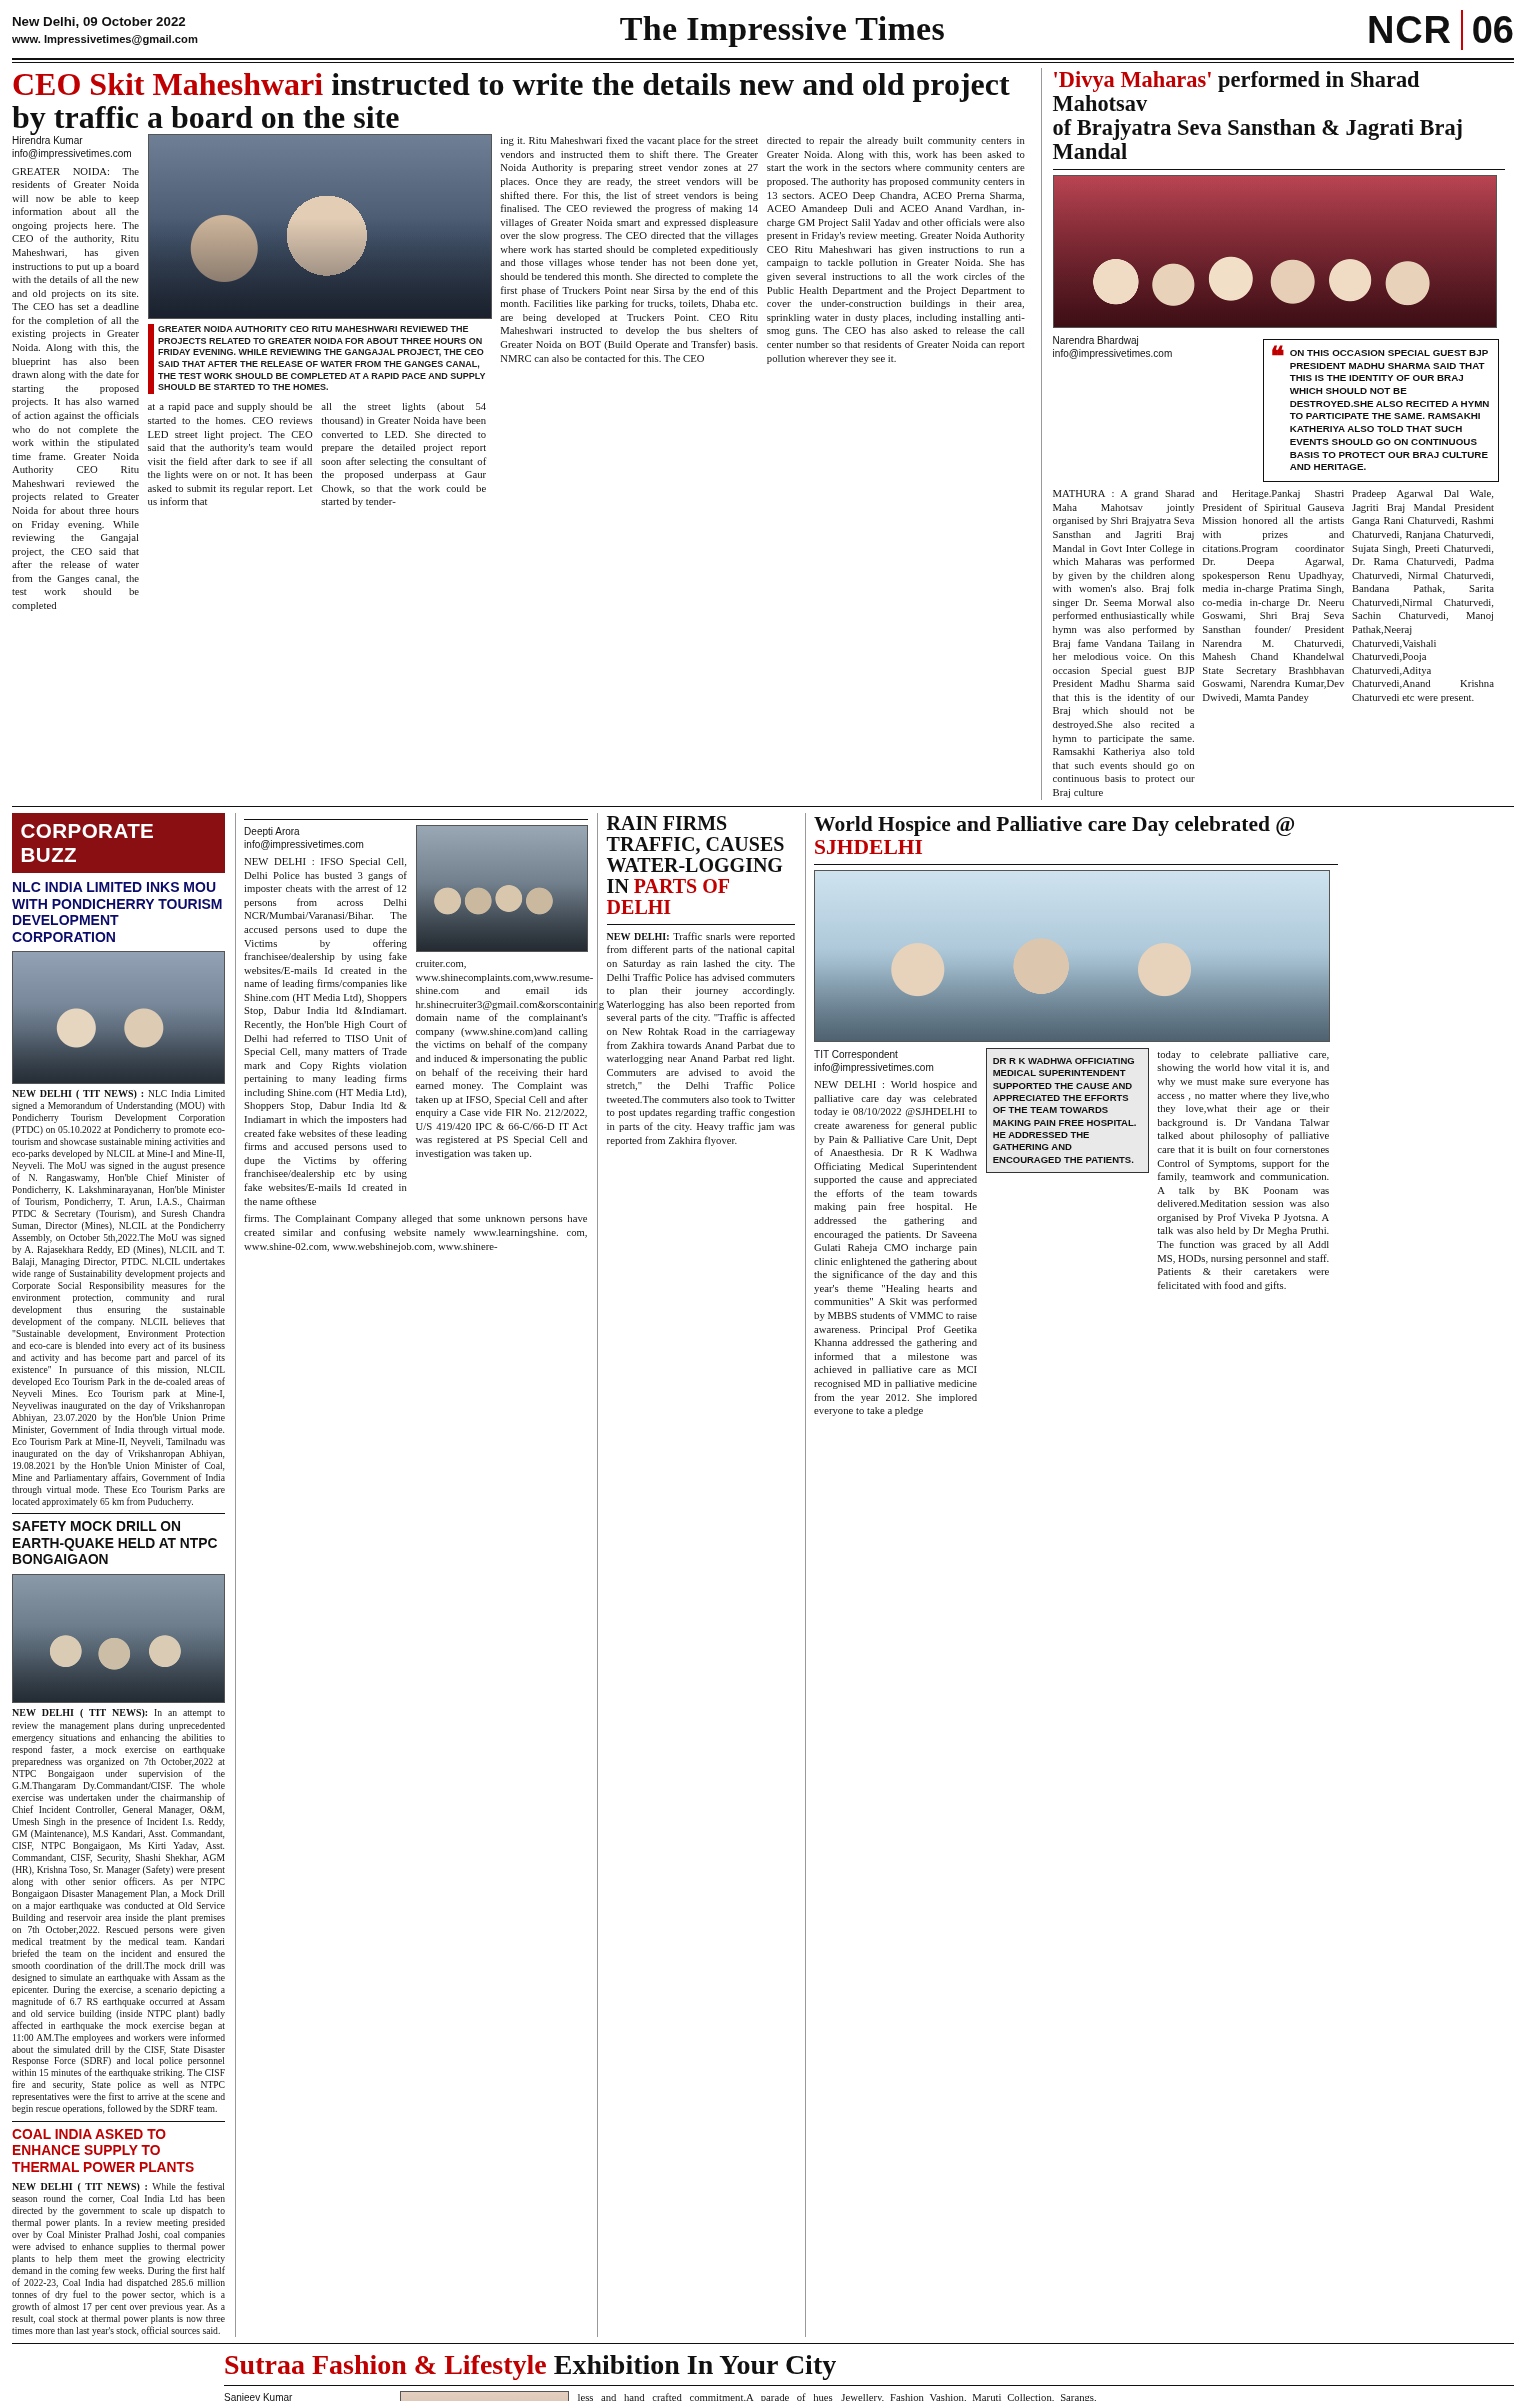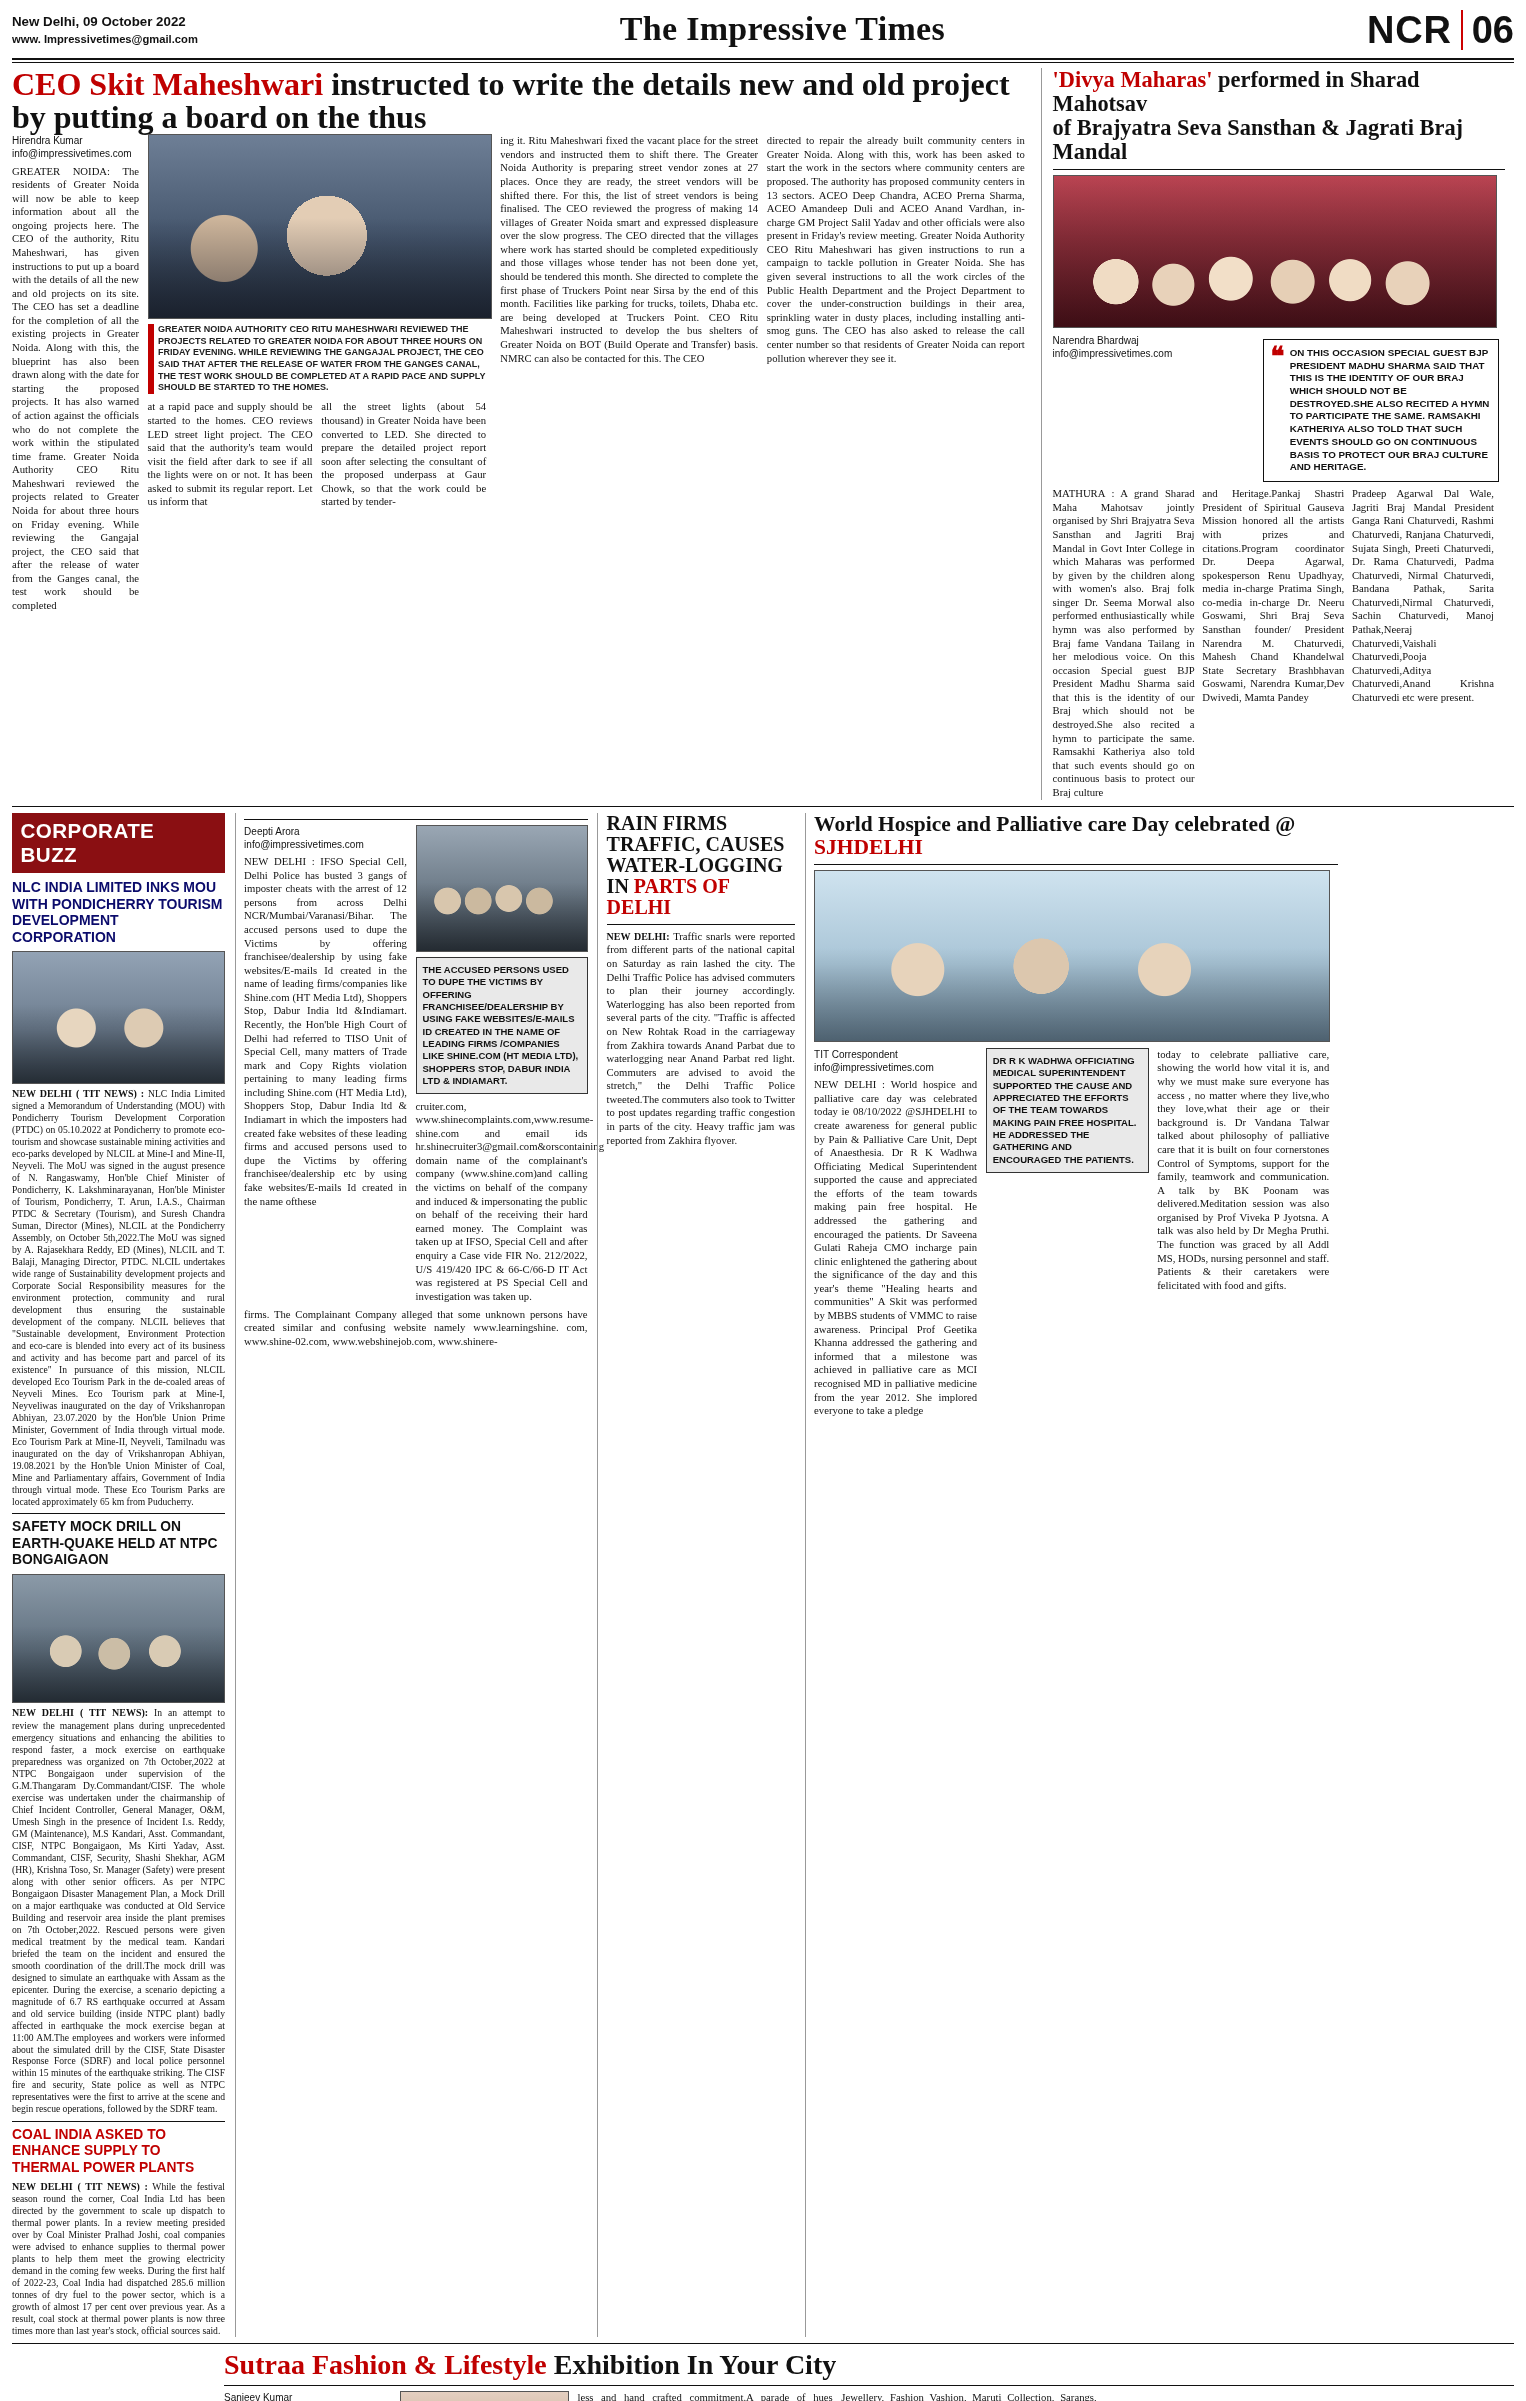--- a/index.html
+++ b/index.html
@@ -110,21 +110,21 @@
     </div>
   </div>
   <div class="rule-thick"></div>
   <div class="rule-thin"></div>
 
   <div class="lead">
 
     <div class="lead-left">
       <h1 class="headline">
         <span class="red">CEO Skit Maheshwari</span>
-        <span>instructed to write the details new and old project by putting a board on the thus</span>
+        <span>instructed to write the details new and old project by traffic a board on the site</span>
       </h1>
 
       <div class="lead-cols">
         <div class="lead-c1 col">
           <div class="byline">
             <div>Hirendra Kumar</div>
             <div>info@impressivetimes.com</div>
           </div>
           <div class="body">GREATER NOIDA: The residents of Greater Noida will now be able to keep information about all the ongoing projects here. The CEO of the authority, Ritu Maheshwari, has given instructions to put up a board with the details of all the new and old projects on its site. The CEO has set a deadline for the completion of all the existing projects in Greater Noida. Along with this, the blueprint has also been drawn along with the date for starting the proposed projects. It has also warned of action against the officials who do not complete the work within the stipulated time frame. Greater Noida Authority CEO Ritu Maheshwari reviewed the projects related to Greater Noida for about three hours on Friday evening. While reviewing the Gangajal project, the CEO said that after the release of water from the Ganges canal, the test work should be completed</div>
         </div>
@@ -254,21 +254,20 @@
         <div style="width:172px;">
           <div class="photo frame" style="width:172px;height:127px;background:
               linear-gradient(180deg,#9aa7b4 0%,#6a7885 55%,#3c4752 100%);">
             <div class="ph-inner" style="background:
               radial-gradient(circle at 18% 60%, #d8c6ad 0 13px, transparent 13.8px),
               radial-gradient(circle at 36% 60%, #cbb99f 0 13px, transparent 13.8px),
               radial-gradient(circle at 54% 58%, #d8c6ad 0 13px, transparent 13.8px),
               radial-gradient(circle at 72% 60%, #cbb99f 0 13px, transparent 13.8px),
               linear-gradient(0deg, rgba(0,0,0,.4), rgba(0,0,0,0) 55%);"></div>
           </div>
-          <div class="boxquote" style="margin-top:5.2px;">THE ACCUSED PERSONS USED TO DUPE THE VICTIMS BY OFFERING FRANCHISEE/DEALERSHIP BY USING FAKE WEBSITES/E-MAILS ID CREATED IN THE NAME OF LEADING FIRMS /COMPANIES LIKE SHINE.COM (HT MEDIA LTD), SHOPPERS STOP, DABUR INDIA LTD &amp; INDIAMART.</div>
           <div class="body" style="margin-top:5.2px;">cruiter.com, www.shinecomplaints.com,www.resume-shine.com and email ids hr.shinecruiter3@gmail.com&amp;orscontaining domain name of the complainant's company (www.shine.com)and calling the victims on behalf of the company and induced &amp; impersonating the public on behalf of the receiving their hard earned money. The Complaint was taken up at IFSO, Special Cell and after enquiry a Case vide FIR No. 212/2022, U/S 419/420 IPC &amp; 66-C/66-D IT Act was registered at PS Special Cell and investigation was taken up.</div>
         </div>
       </div>
       <div class="body" style="margin-top:4.3px;">firms. The Complainant Company alleged that some unknown persons have created similar and confusing website namely www.learningshine. com, www.shine-02.com, www.webshinejob.com, www.shinere-</div>
     </div>
 
     <div class="s2c vr" style="padding-left:8.6px;">
       <div class="rain-head">
         <span>RAIN FIRMS TRAFFIC, CAUSES WATER-LOGGING IN</span>
         <span class="red">PARTS OF DELHI</span>

